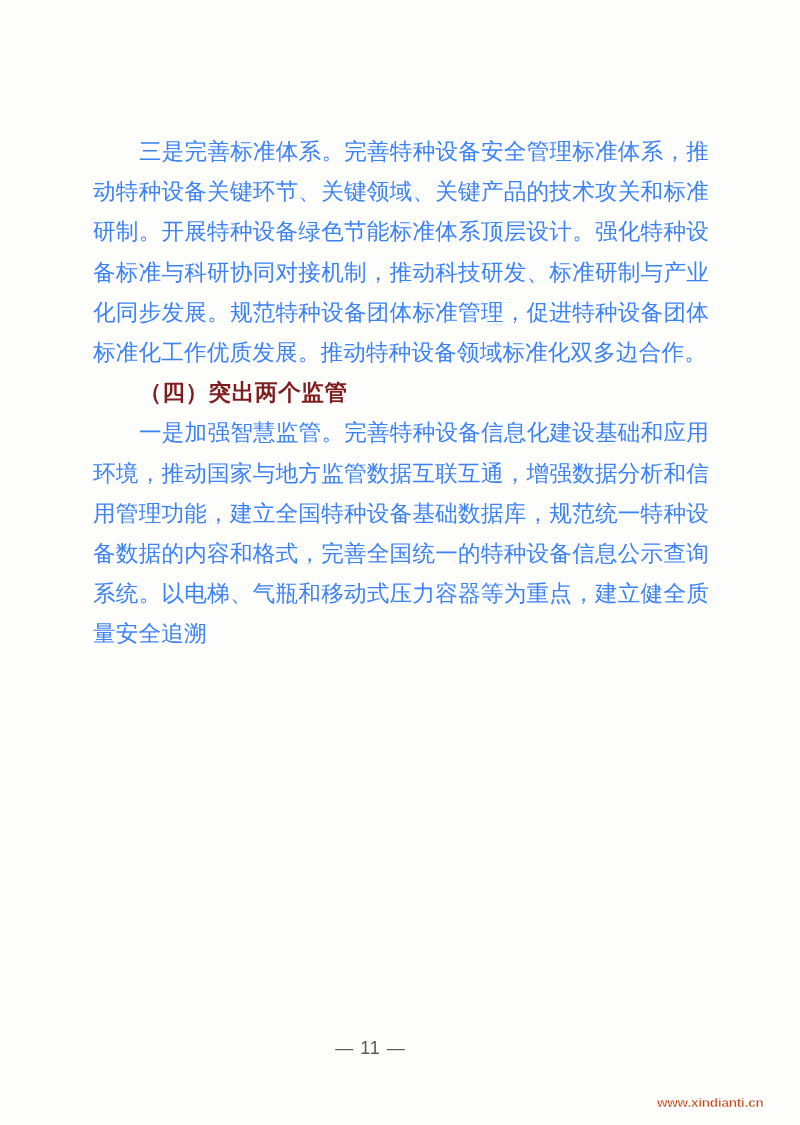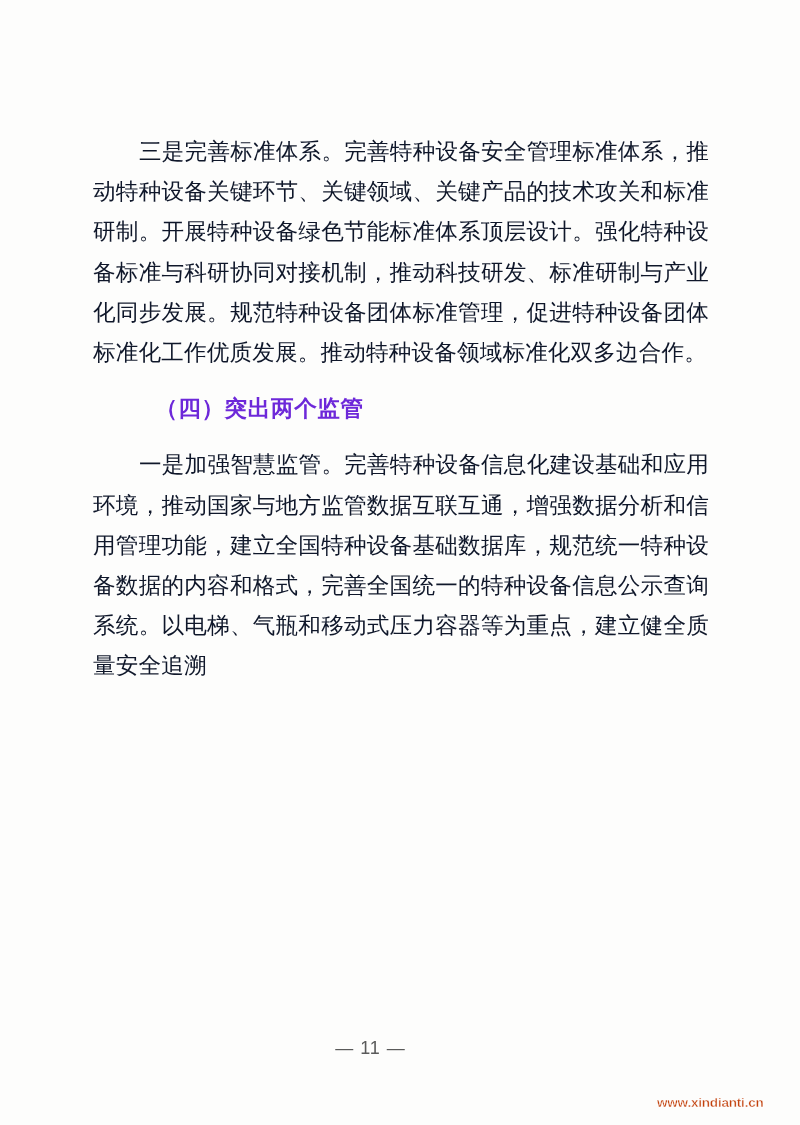--- a/index.html
+++ b/index.html
@@ -24,37 +24,37 @@
 
   .content {
     position: absolute;
     left: 93px;
     top: 132px;
     width: 616px;
   }
 
   .para {
     margin: 0;
-    color: #0f172a;
+    color: #3b82f6;
     font-size: 22.6px;
     line-height: 40.2px;
     text-align: justify;
     text-align-last: left;
     text-justify: inter-ideograph;
     letter-spacing: 0.15px;
     font-weight: 400;
   }
 
   .para.indent {
     text-indent: 46px;
   }
 
   .heading {
-    margin: 16px;
-    color: #6d28d9;
+    margin: 0;
+    color: #7f1d1d;
     font-size: 22.6px;
     line-height: 40.2px;
     font-weight: 700;
     text-indent: 46px;
     letter-spacing: 0.6px;
   }
 
   
   .footer {
     position: absolute;

